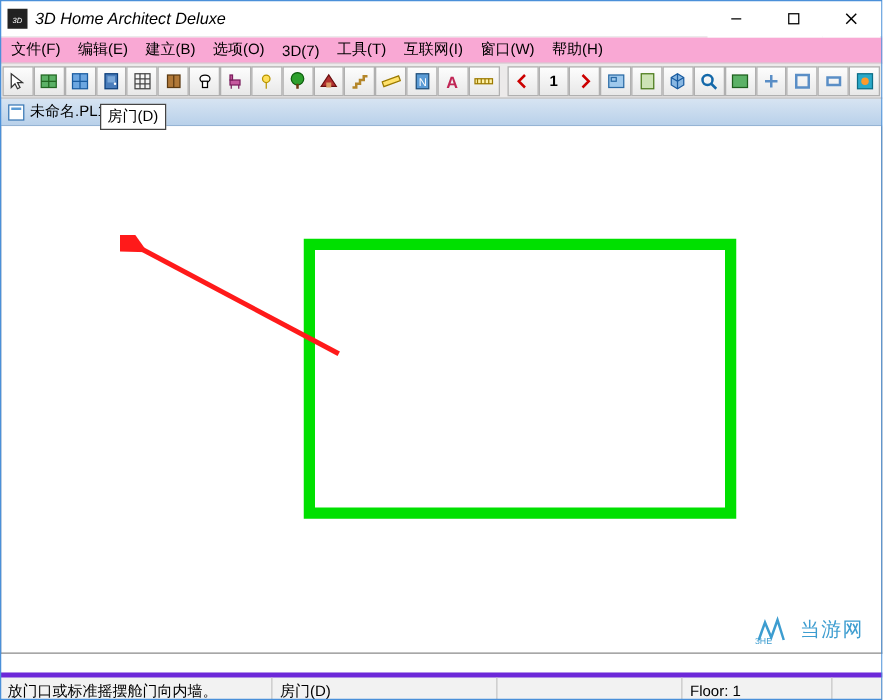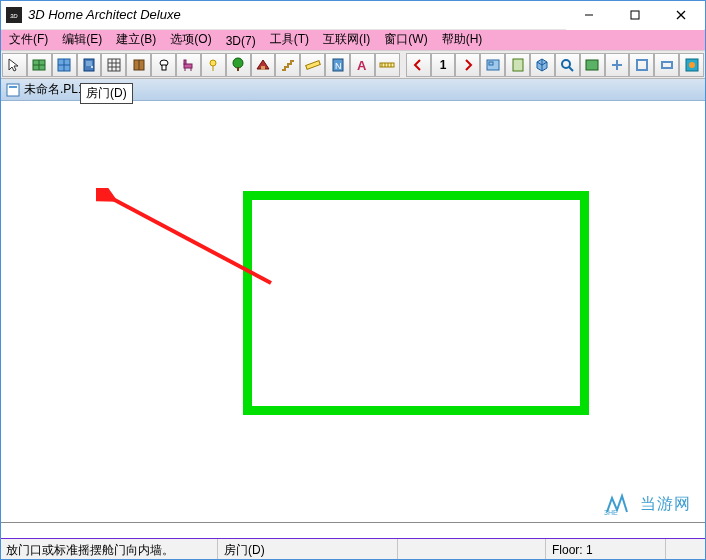--- a/index.html
+++ b/index.html
@@ -26,21 +26,21 @@
 .doc-label { color:#000; }
 
 .tooltip-box { position:absolute; left:80px; top:83px; background:#fff; border:1px solid #444; padding:1px 5px; font-size:12px; z-index:10;}
 
 .canvas-area { position:relative; width:100%; height:422px; background:#fff; border:1px solid #8a8a8a; border-top:none;padding-left:38px;}
 .plan-rect { position:absolute; left:242px; top:90px; width:346px; height:224px; border:9px solid #00e000; background:#fff;}
 .red-arrow { position:absolute; left:95px; top:87px; z-index:5;}
 .watermark { position:absolute; right:14px; bottom:6px; display:flex; align-items:center; gap:6px; opacity:.85;}
 .watermark .wm-text { color:#1c8cc8; font-size:16px; letter-spacing:1px; }
 
-.statusbar { position:absolute; left:0; bottom:0; height:22px; width:100%; background:#f2f2f2; border-top:1px solid #6d28d9; display:flex;}
+.statusbar { position:absolute; left:0; bottom:0; height:22px; width:100%; background:#f2f2f2; border-top:4px solid #6d28d9; display:flex;}
 .status-cell { border-right:1px solid #c5c5c5; padding:3px 6px; height:22px; display:flex; align-items:center;}
 .status-cell.hint { flex:0 0 218px;}
 .status-cell.tool { flex:0 0 180px;}
 .status-cell.spacer { flex:1;}
 .status-cell.floor { flex:0 0 120px;}
 .status-cell.end { flex:0 0 40px;}
 
 
 .window-frame { position:absolute; inset:0; border:1px solid #4a90d9; pointer-events:none; }
 

